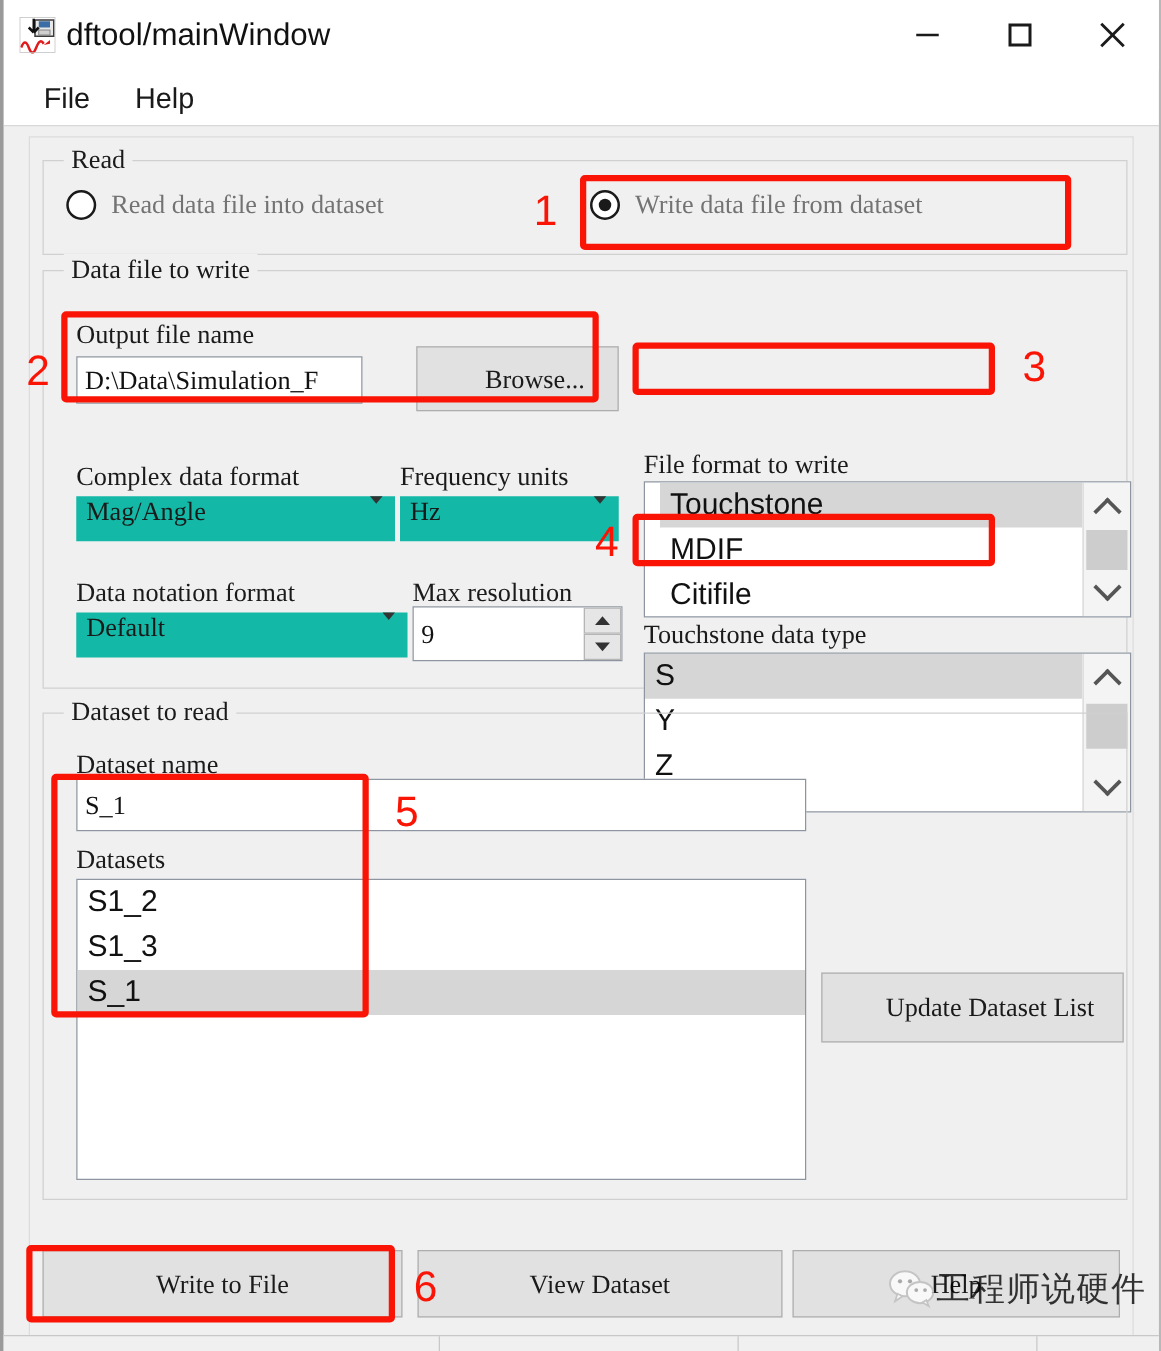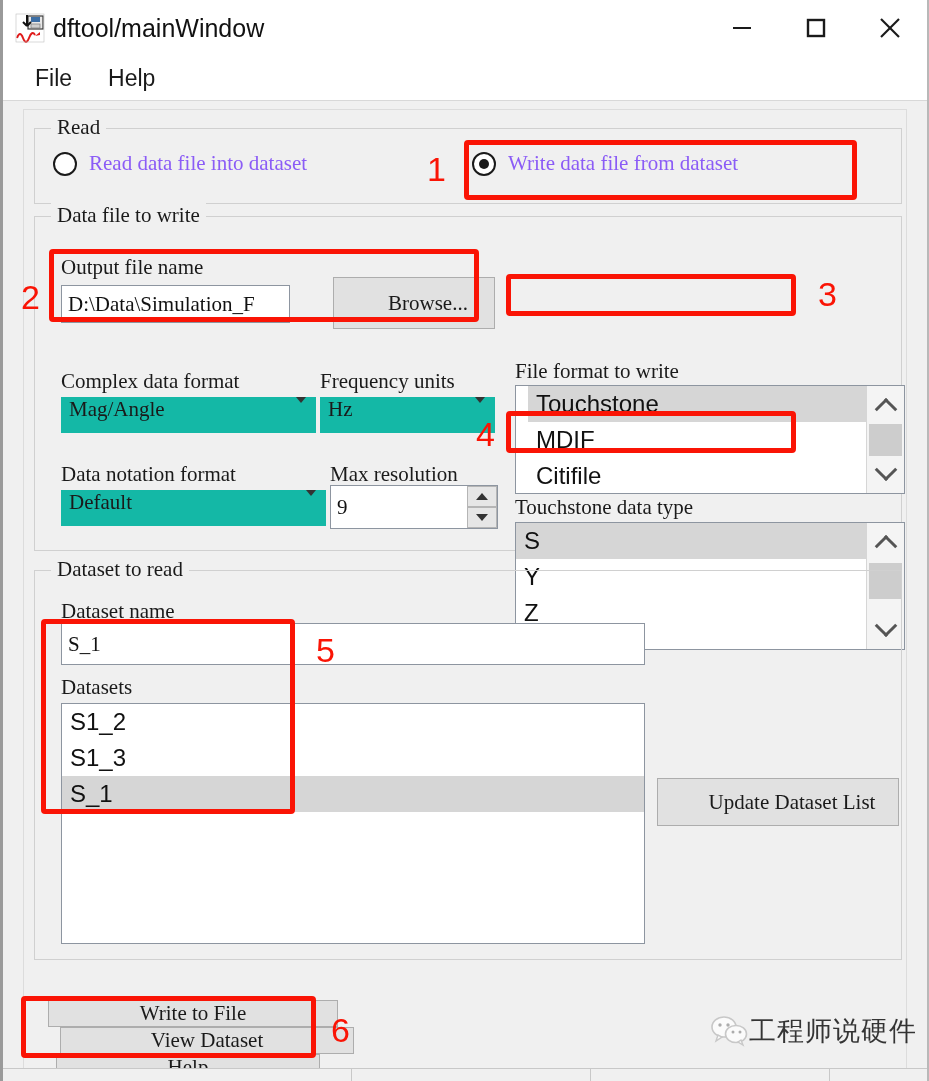--- a/index.html
+++ b/index.html
@@ -124,21 +124,21 @@
   .radio-circle.checked::after {
     content: "";
     position: absolute;
     left: 5px; top: 5px;
     width: 10px; height: 10px;
     border-radius: 50%;
     background: #1a1a1a;
   }
   .radio-label {
     font-size: 21px;
-    color: #8b5cf6;
+    color: #737373;
     margin-left: 12px;
     white-space: nowrap;
   }
   
   .textbox {
     position: absolute;
     background: #ffffff;
     border: 1px solid #8d95a0;
     box-sizing: border-box;
     display: flex;
@@ -472,26 +472,26 @@
 
         <span class="lbl" style="left:26px; top:104px;">Datasets</span>
         <div class="listbox" style="left:26px; top:132px; width:584px; height:241px;">
           <div class="list-items">
             <div class="list-item">S1_2</div>
             <div class="list-item">S1_3</div>
             <div class="list-item sel">S_1</div>
           </div>
         </div>
 
-        <div class="btn" style="left:622px; top:207px; width:242px; height:48px;">
+        <div class="btn" style="left:622px; top:207px; width:242px; height:56px;">
           <span>Update Dataset List</span>
         </div>
       </div>
 
-      <div class="bottombar" style="left:24px; right:10px; top:890px;flex-direction:column;">
+      <div class="bottombar" style="left:10px; right:10px; top:890px;">
         <div class="bbtn" style="width:290px;">
           <span>Write to File</span>
         </div>
         <div class="bbtn" style="width:294px; margin-left:12px;">
           <span>View Dataset</span>
         </div>
         <div class="bbtn" style="width:264px; margin-left:8px;">
           <span>Help</span>
         </div>
       </div>

